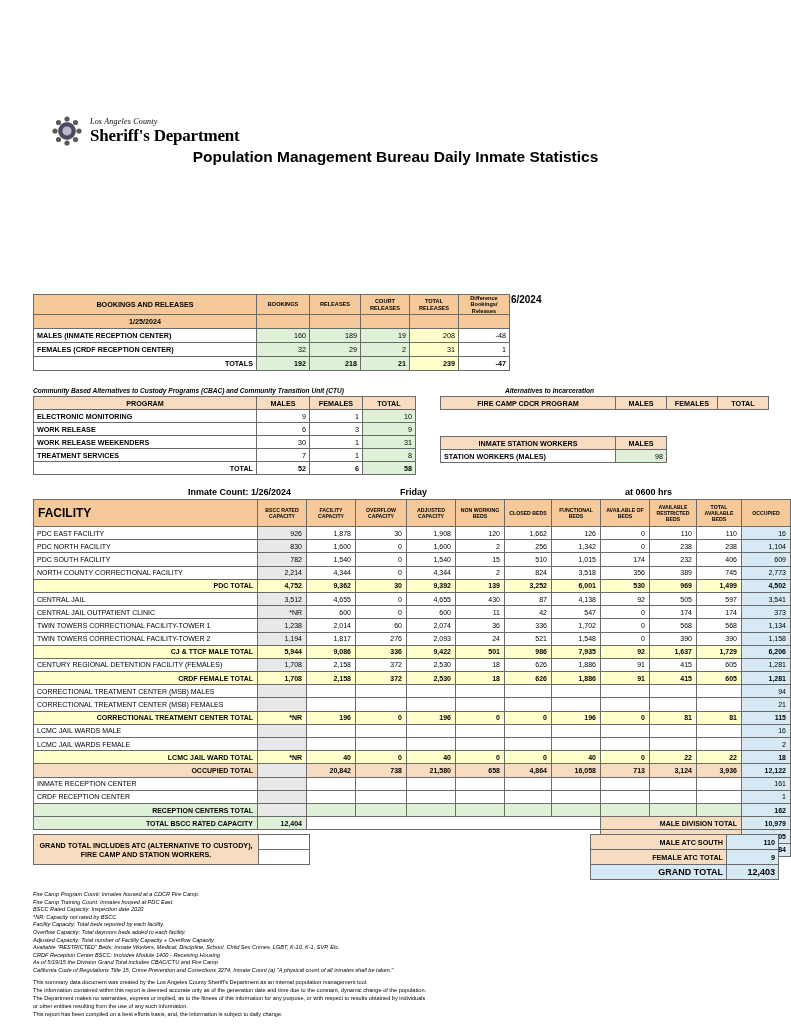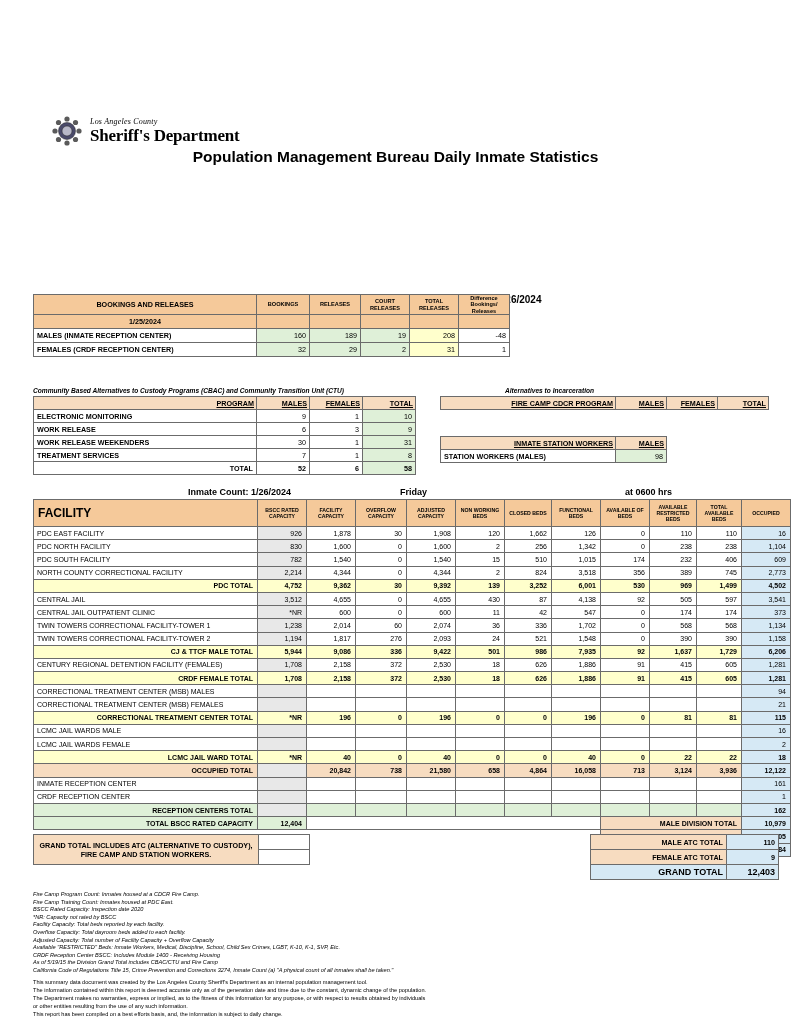--- a/index.html
+++ b/index.html
@@ -76,21 +76,21 @@
     line-height: 11px;
     white-space: nowrap;
   }
   .c { text-align: center; }
   .r { text-align: right; padding-right: 3px; }
   .l { text-align: left; padding-left: 3px; }
   .b { font-weight: bold; }
 
   
   .hdr-orange { background: #f5c99a; font-weight: bold; text-align: center; }
-  .hdr-tan    { background: #f7dcc0; font-weight: bold; text-align: right; text-decoration: underline; }
+  .hdr-tan    { background: #f7dcc0; font-weight: bold; text-align: center; }
   .fill-green { background: #dff0d8; }
   .fill-yellow{ background: #ffffcc; }
   .fill-blue  { background: #d6e9f5; }
   .fill-grey  { background: #e8e8e8; }
   .fill-white { background: #ffffff; }
   .fill-orange{ background: #f5c99a; }
   .fill-tan   { background: #f7dcc0; }
 
   
   .sec-bookings {
@@ -273,20 +273,28 @@
         <td class="r fill-white">-48</td>
       </tr>
       <tr>
         <td class="l b">FEMALES (CRDF RECEPTION CENTER)</td>
         <td class="r fill-green">32</td>
         <td class="r fill-green">29</td>
         <td class="r fill-green">2</td>
         <td class="r fill-yellow">31</td>
         <td class="r fill-white">1</td>
       </tr>
+      <tr>
+        <td class="r b">TOTALS</td>
+        <td class="r b fill-green">192</td>
+        <td class="r b fill-green">218</td>
+        <td class="r b fill-green">21</td>
+        <td class="r b fill-yellow">239</td>
+        <td class="r b fill-white">-47</td>
+      </tr>
     </tbody>
       </table>
   </div>
 
   <div class="cap-left">Community Based Alternatives to Custody Programs (CBAC) and Community Transition Unit (CTU)</div>
   <div class="cap-right">Alternatives to Incarceration</div>
 
   <div class="sec-cbac">
     <table>
       <tbody>
@@ -720,21 +728,21 @@
       </table>
   </div>
 
   <div class="sec-summary">
     <table class="sum">
       <tbody>
           <tr>
         <td class="fill-tan b c" rowspan="2" style="width:218px;font-size:7.2px;white-space:normal;line-height:9px;padding:1px 3px;">GRAND TOTAL INCLUDES ATC (ALTERNATIVE TO CUSTODY), FIRE CAMP AND STATION WORKERS.</td>
         <td style="width:46px;"></td>
         <td style="width:276px;border:none;"></td>
-        <td class="fill-tan b r" style="width:130px;">MALE ATC TOTAL</td>
+        <td class="fill-tan b r" style="width:130px;">MALE ATC SOUTH</td>
         <td class="fill-blue b r" style="width:46px;">110</td>
       </tr>
       <tr>
         <td></td>
         <td style="border:none;"></td>
         <td class="fill-tan b r">FEMALE ATC TOTAL</td>
         <td class="fill-blue b r">9</td>
       </tr>
       <tr>
         <td style="border:none;"></td>

